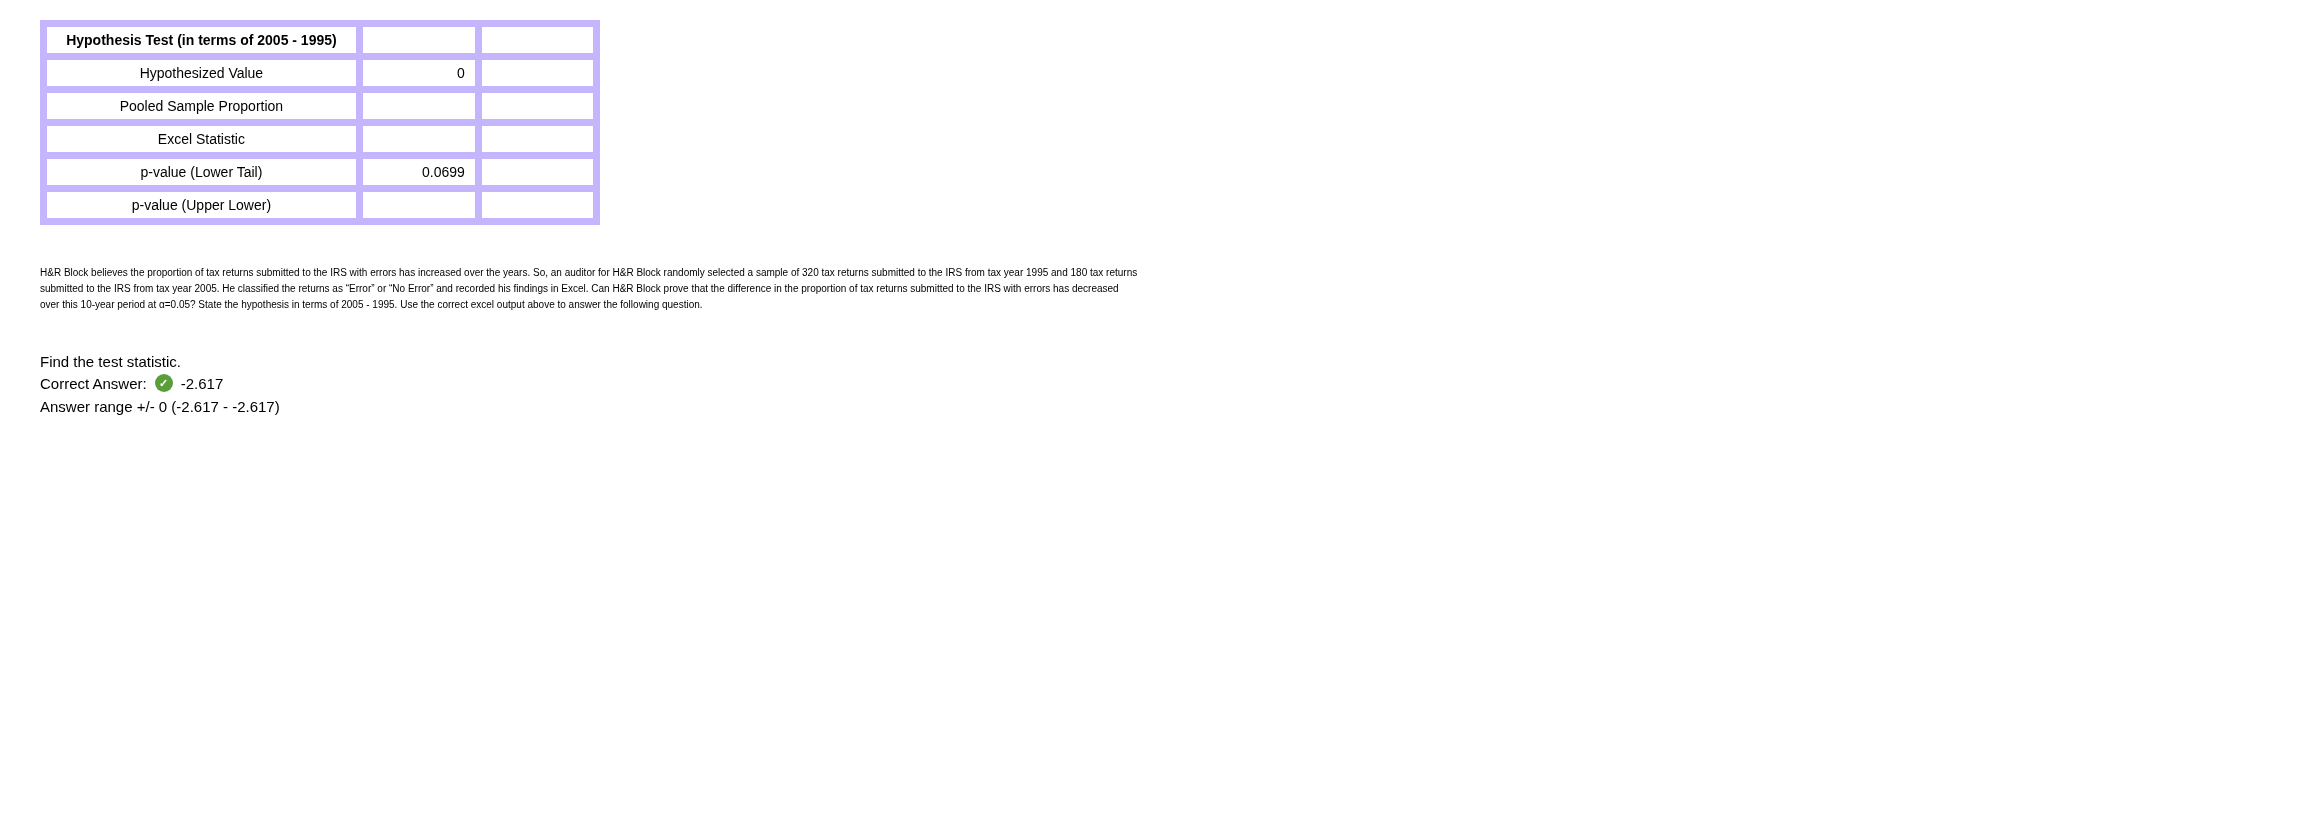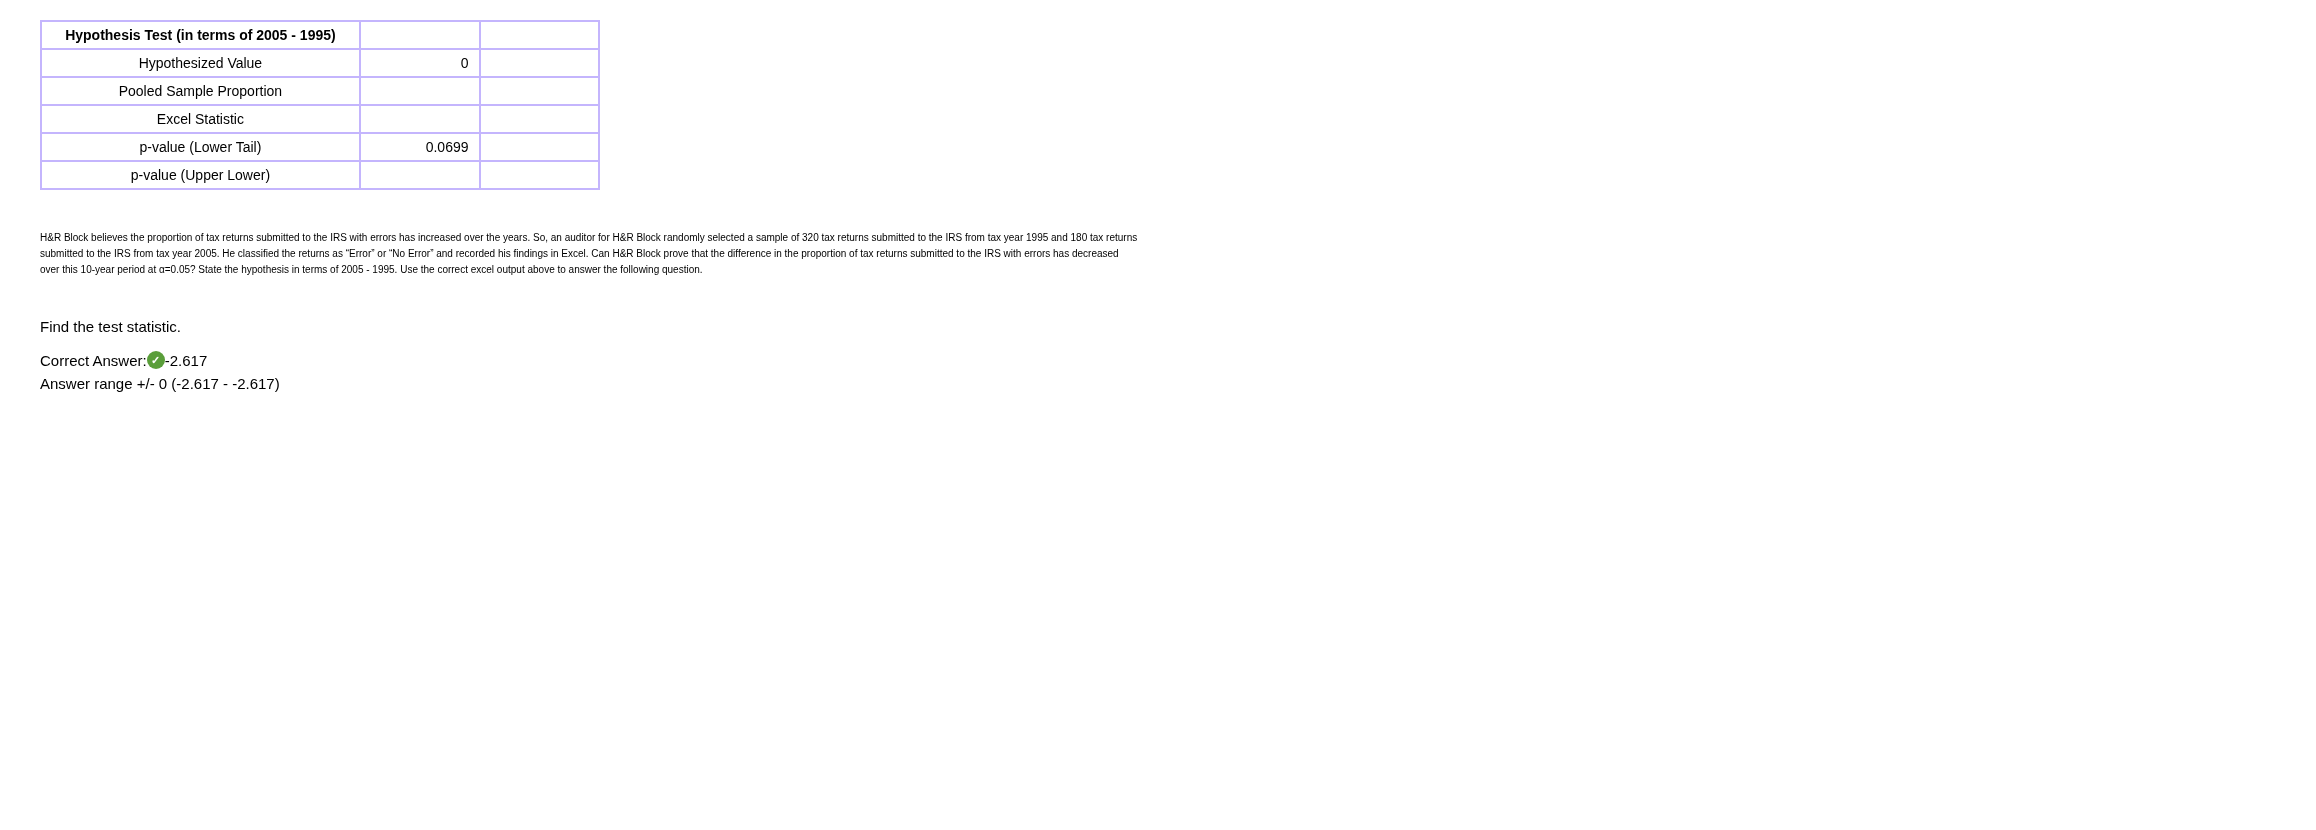--- a/index.html
+++ b/index.html
@@ -19,21 +19,21 @@
     .table-container {
       margin-bottom: 40px;
     }
 
     table {
       border-collapse: collapse;
       width: 560px;
     }
 
     table td {
-      border: 2px solid #c4b5fd;
+      border: 7px solid #c4b5fd;
       padding: 5px 10px;
       font-size: 14px;
     }
 
     .header-row td {
       font-weight: bold;
       text-align: center;
     }
 
     .label-cell {
@@ -55,27 +55,28 @@
       line-height: 1.6;
       margin-bottom: 40px;
       font-size: 10px;
     }
 
     .question-section {
       margin-bottom: 20px;
     }
 
     .find-text {
-      margin-bottom: 16px;
+      margin-bottom: 4px;
       font-size: 15px;
     }
 
     .answer-row {
       display: flex;
       align-items: center;
+      gap: 8px;
       margin-bottom: 6px;
       font-size: 15px;
     }
 
     .check-icon {
       display: inline-flex;
       align-items: center;
       justify-content: center;
       width: 18px;
       height: 18px;

